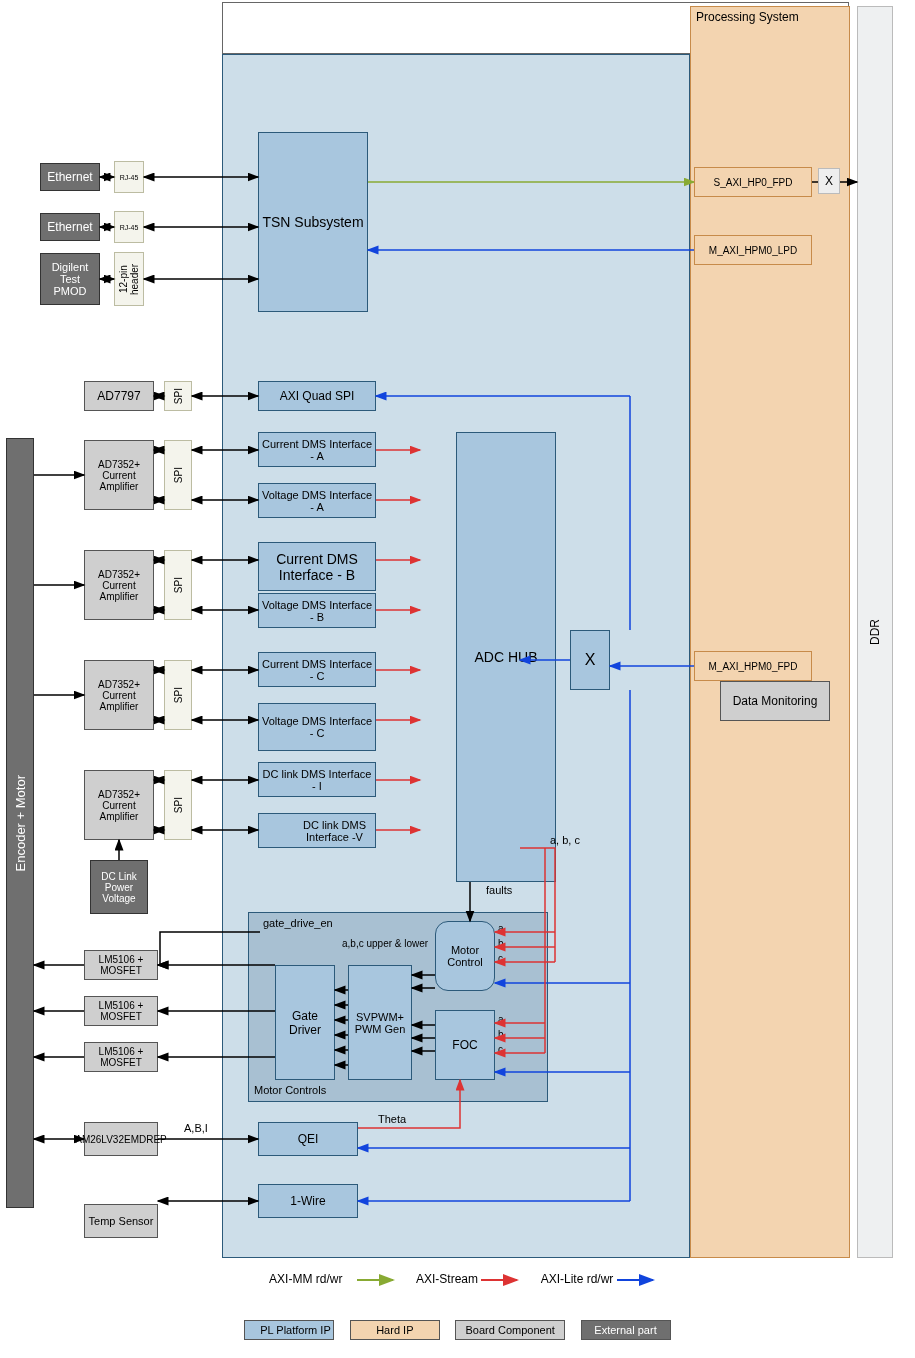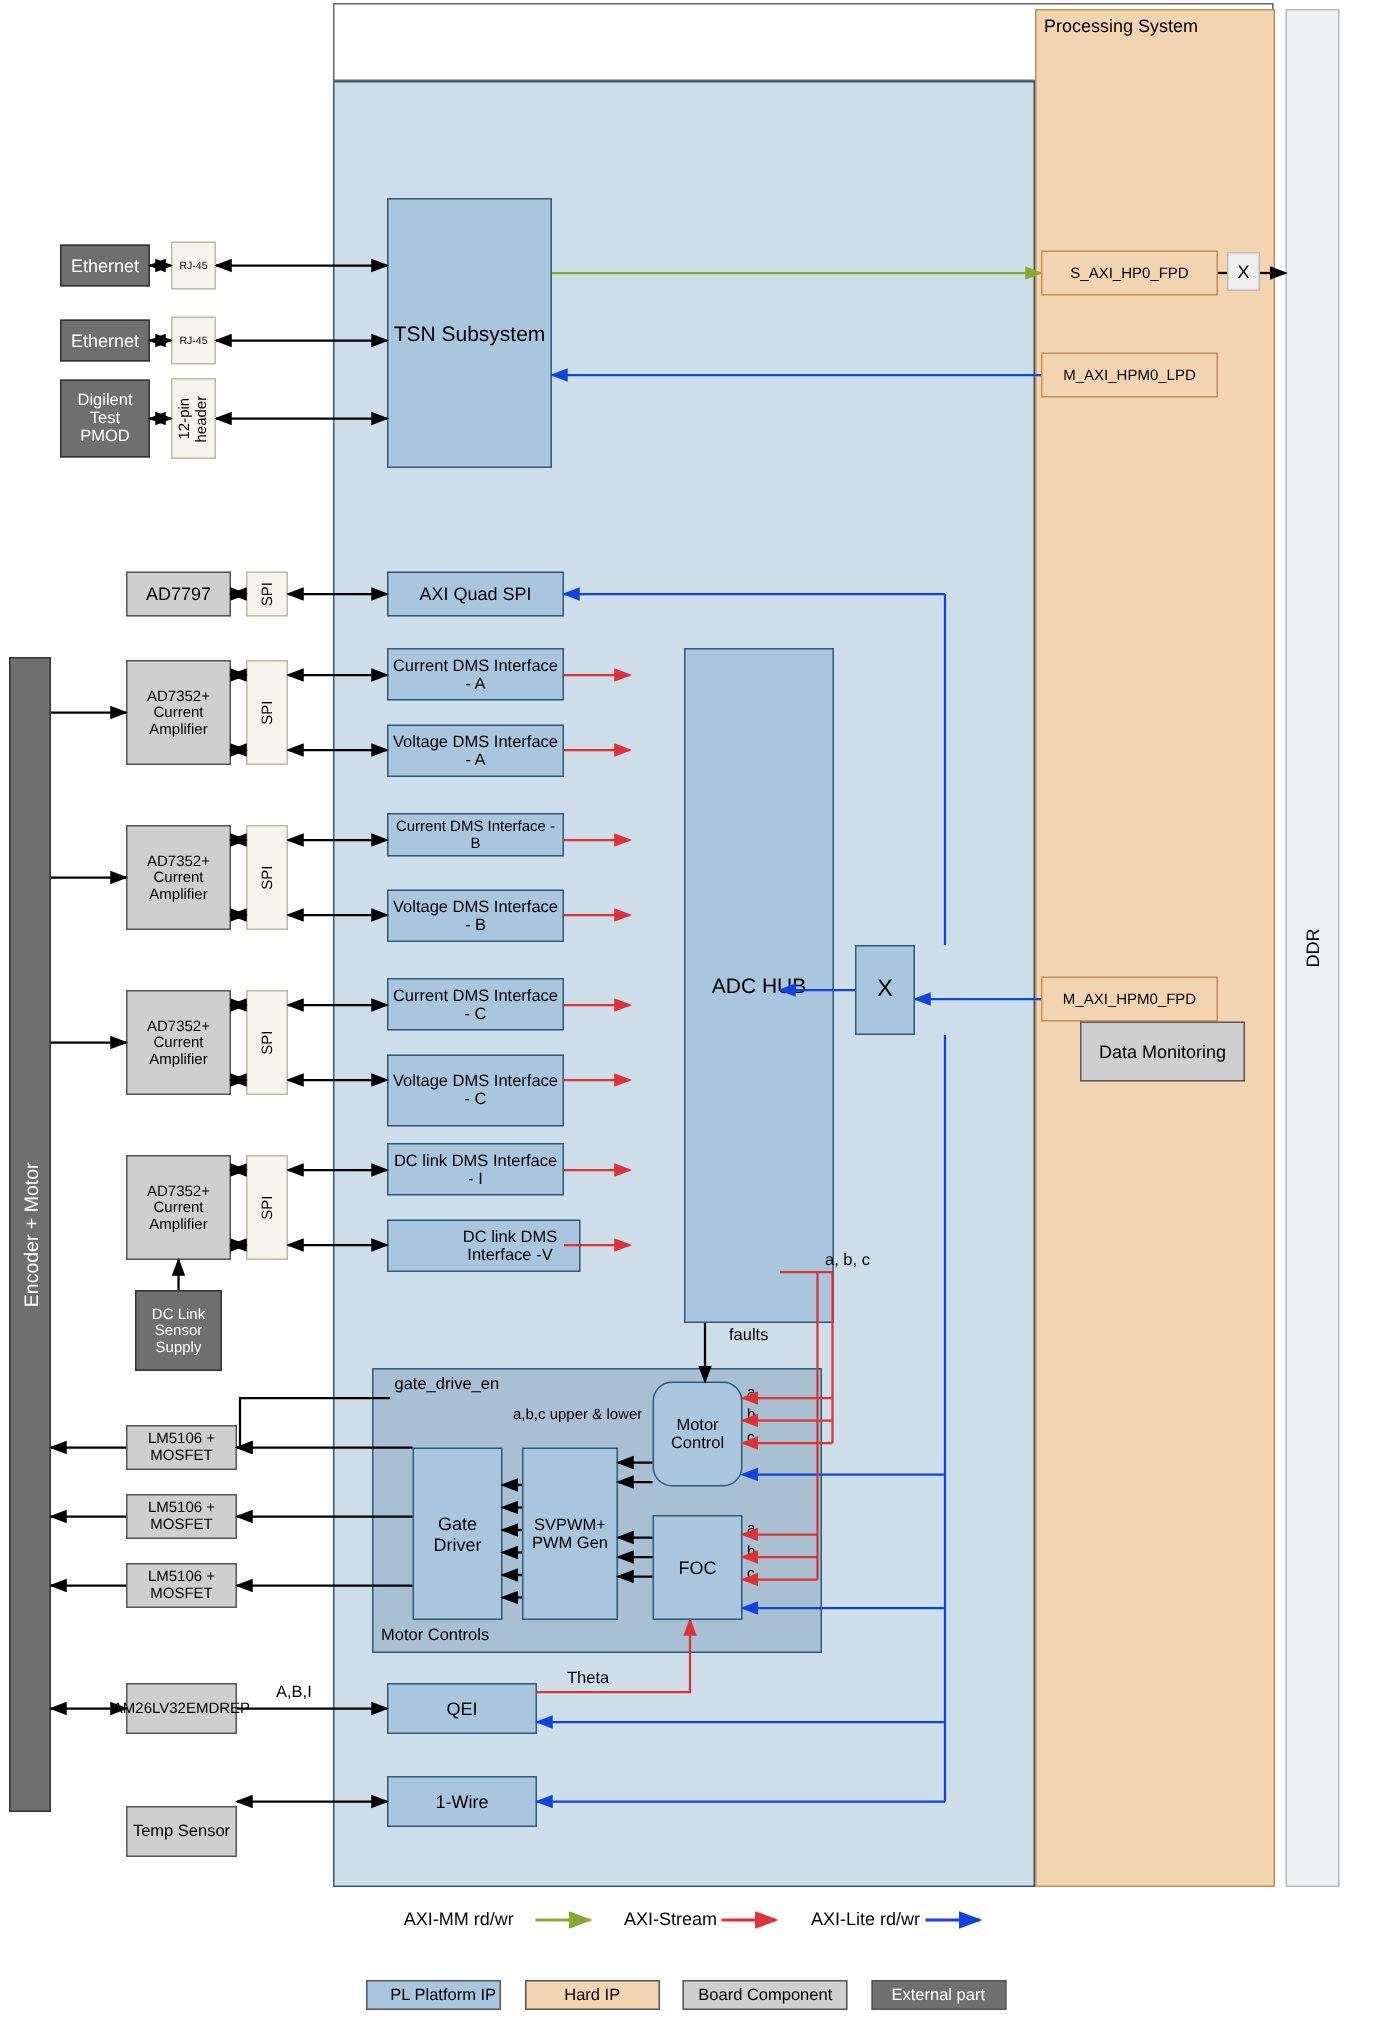--- a/index.html
+++ b/index.html
@@ -68,38 +68,38 @@
   <div class="box board-light" style="left:164px; top:440px; width:28px; height:70px;">
       <span class="rot" style="font-size:10px;">SPI</span>
     </div>
   <div class="box pl-ip" style="left:258px; top:432px; width:118px; height:35px; font-size:11px;">Current DMS Interface - A</div>
   <div class="box pl-ip" style="left:258px; top:483px; width:118px; height:35px; font-size:11px;">Voltage DMS Interface - A</div>
 
   <div class="box board-comp" style="left:84px; top:550px; width:70px; height:70px; font-size:10px;">AD7352+ Current Amplifier</div>
   <div class="box board-light" style="left:164px; top:550px; width:28px; height:70px;">
       <span class="rot" style="font-size:10px;">SPI</span>
     </div>
-  <div class="box pl-ip" style="left:258px; top:542px; width:118px; height:29px; font-size:10px;">Current DMS Interface - B</div>
+  <div class="box pl-ip" style="left:258px; top:542px; width:118px; height:49px; font-size:14px;">Current DMS Interface - B</div>
   <div class="box pl-ip" style="left:258px; top:593px; width:118px; height:35px; font-size:11px;">Voltage DMS Interface - B</div>
 
   <div class="box board-comp" style="left:84px; top:660px; width:70px; height:70px; font-size:10px;">AD7352+ Current Amplifier</div>
   <div class="box board-light" style="left:164px; top:660px; width:28px; height:70px;">
       <span class="rot" style="font-size:10px;">SPI</span>
     </div>
   <div class="box pl-ip" style="left:258px; top:652px; width:118px; height:35px; font-size:11px;">Current DMS Interface - C</div>
   <div class="box pl-ip" style="left:258px; top:703px; width:118px; height:48px; font-size:11px;">Voltage DMS Interface - C</div>
 
   <div class="box board-comp" style="left:84px; top:770px; width:70px; height:70px; font-size:10px;">AD7352+ Current Amplifier</div>
   <div class="box board-light" style="left:164px; top:770px; width:28px; height:70px;">
       <span class="rot" style="font-size:10px;">SPI</span>
     </div>
   <div class="box pl-ip" style="left:258px; top:762px; width:118px; height:35px; font-size:11px;">DC link DMS Interface - I</div>
-  <div class="box pl-ip" style="left:258px; top:813px; width:129px; height:35px; font-size:11px;padding-left:37px;">DC link DMS Interface -V</div>
-
-  <div class="box ext-part" style="left:90px; top:860px; width:58px; height:54px; font-size:10px;">DC Link Sensor Supply</div>
+  <div class="box pl-ip" style="left:258px; top:813px; width:118px; height:35px; font-size:11px;padding-left:37px;">DC link DMS Interface -V</div>
+
+  <div class="box ext-part" style="left:90px; top:860px; width:58px; height:54px; font-size:10px;">DC Link Power Voltage</div>
 
   <div class="box pl-ip" style="left:420px; top:432px; width:100px; height:450px; font-size:14px;margin-left:36px;">ADC HUB</div>
   <div class="box pl-ip" style="left:570px; top:630px; width:40px; height:60px; font-size:16px;">X</div>
 
   <div class="box pl-ip-outline" style="left:248px; top:912px; width:300px; height:190px; align-items:flex-end; justify-content:flex-start; padding:4px; background:#a8c0d2;"></div>
   <div class="label" style="left:254px; top:1084px; font-size:11px;">Motor Controls</div>
 
   <div class="box pl-ip" style="left:275px; top:965px; width:60px; height:115px;">Gate Driver</div>
   <div class="box pl-ip" style="left:348px; top:965px; width:64px; height:115px; font-size:11px;">SVPWM+ PWM Gen</div>
   <div class="box pl-ip" style="left:435px; top:921px; width:60px; height:70px; font-size:11px;border-radius:13px;">Motor Control</div>

